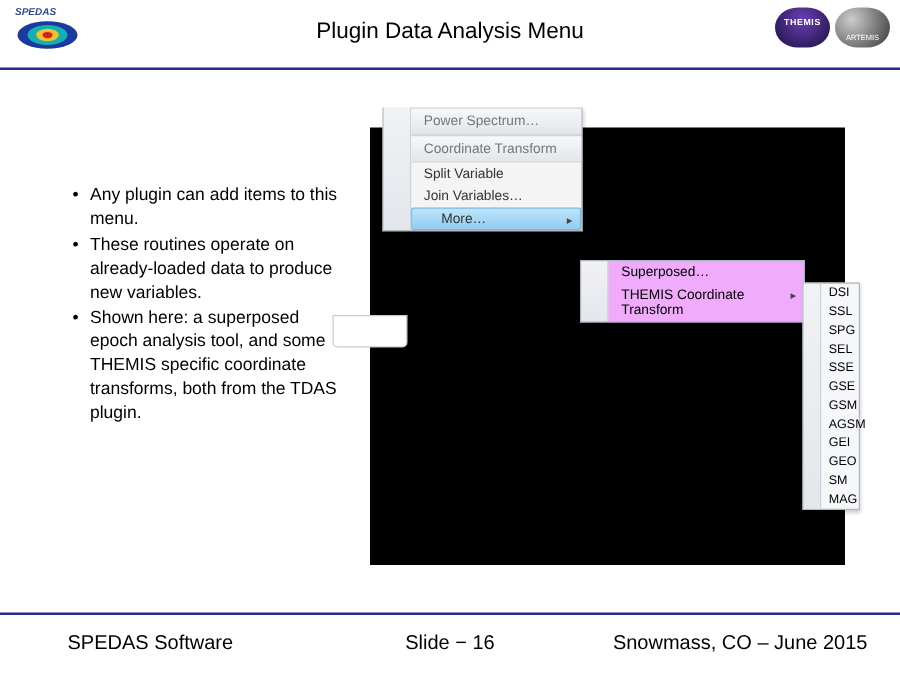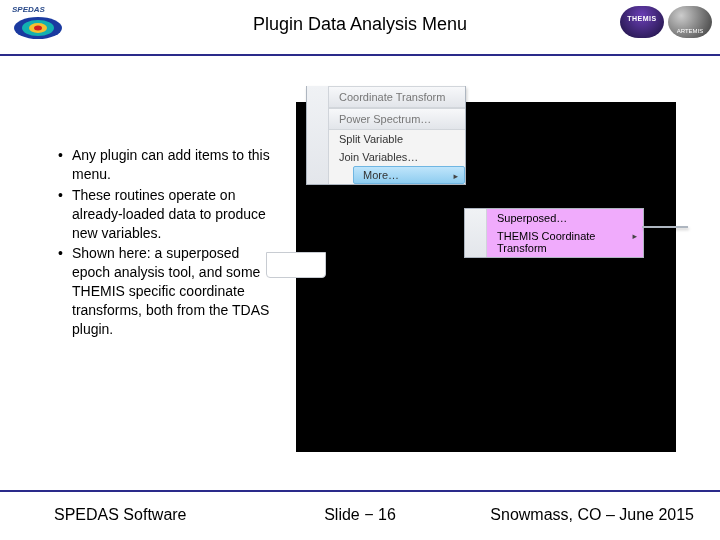--- a/index.html
+++ b/index.html
@@ -22,21 +22,21 @@
   .content { position: relative; height: 424px; }
   .bullets { position: absolute; left: 58px; top: 90px; width: 220px; font-size: 14px; line-height: 1.35; }
   .bullets li { list-style: none; position: relative; padding-left: 14px; margin-bottom: 2px; }
   .bullets li::before { content: "•"; position: absolute; left: 0; top: 0; }
 
   .screenshot { position: absolute; left: 296px; top: 46px; width: 380px; height: 350px; background: #000; }
   .menuwrap { position: absolute; left: 10px; top: -16px; width: 160px; }
   .menu { background: #f4f4f4; border: 1px solid #aeb6c0; border-top: none; font-size: 11px; color: #333; box-shadow: 1px 2px 3px rgba(0,0,0,0.2); }
   .menu .header-item { background: linear-gradient(#f7f8fa,#e2e5ea); color: #777; padding: 4px 10px; border-top: 1px solid #d2d6db; border-bottom: 1px solid #d2d6db; cursor: default; }
   .menu .item { padding: 3px 10px; cursor: default; position: relative; }
-  .menu .item.hover { background: linear-gradient(#bfe5fb,#8fcdf0); border: 1px solid #6fb6e2; border-radius: 2px; padding: 2px 9px; margin-left: 24px; }
+  .menu .item.hover { background: linear-gradient(#bfe5fb,#8fcdf0); border: 1px solid #6fb6e2; border-radius: 2px; padding: 2px 23px; }
   .menu .item .arrow { position: absolute; right: 6px; top: 4px; font-size: 9px; color: #444; }
   .menu .left-strip { position: absolute; left: 0; top: 0; bottom: 0; width: 22px; background: linear-gradient(#f0f2f5,#e3e6eb); border-right: 1px solid #d0d4da; }
   .menu-inner { position: relative; }
   .menu-items { position: relative; margin-left: 22px; }
 
   .tab-behind { position: absolute; left: -30px; top: 150px; width: 60px; height: 26px; background: #fff; border: 1px solid #c8ccd2; border-bottom-left-radius: 4px; border-bottom-right-radius: 4px; }
 
   .flyout { position: absolute; left: 168px; top: 106px; width: 180px; background: #f0abfc; border: 1px solid #aeb6c0; font-size: 11px; box-shadow: 1px 2px 3px rgba(0,0,0,0.2); }
   .flyout .left-strip2 { position: absolute; left: 0; top: 0; bottom: 0; width: 22px; background: linear-gradient(#f0f2f5,#e3e6eb); border-right: 1px solid #d0d4da; }
   .flyout-items { position: relative; margin-left: 22px; }
@@ -84,22 +84,22 @@
     </ul>
 
     <div class="screenshot">
       <div class="tab-behind"></div>
 
       <div class="menuwrap">
         <div class="menu">
           <div class="menu-inner">
             <div class="left-strip"></div>
             <div class="menu-items">
+              <div class="header-item">Power Spectrum…</div>
               <div class="header-item">Coordinate Transform</div>
-              <div class="header-item">Power Spectrum…</div>
               <div class="item">Split Variable</div>
               <div class="item">Join Variables…</div>
               <div class="item hover">
                 <span>More…</span>
                 <span class="arrow">▸</span>
               </div>
             </div>
           </div>
         </div>
       </div>
@@ -110,20 +110,34 @@
           <div class="item">Superposed…</div>
           <div class="item">
             <span>THEMIS Coordinate Transform</span>
             <span class="arrow">▸</span>
           </div>
         </div>
       </div>
 
       <div class="coordlist">
         <div class="left-strip3"></div>
+        <div class="coordlist-items">
+          <div class="item">DSI</div>
+          <div class="item">SSL</div>
+          <div class="item">SPG</div>
+          <div class="item">SEL</div>
+          <div class="item">SSE</div>
+          <div class="item">GSE</div>
+          <div class="item">GSM</div>
+          <div class="item">AGSM</div>
+          <div class="item">GEI</div>
+          <div class="item">GEO</div>
+          <div class="item">SM</div>
+          <div class="item">MAG</div>
+        </div>
       </div>
     </div>
   </div>
 
   <div class="footer">
     <div class="l">SPEDAS Software</div>
     <div class="c">Slide − 16</div>
     <div class="r">Snowmass, CO – June 2015</div>
   </div>
 </div>

